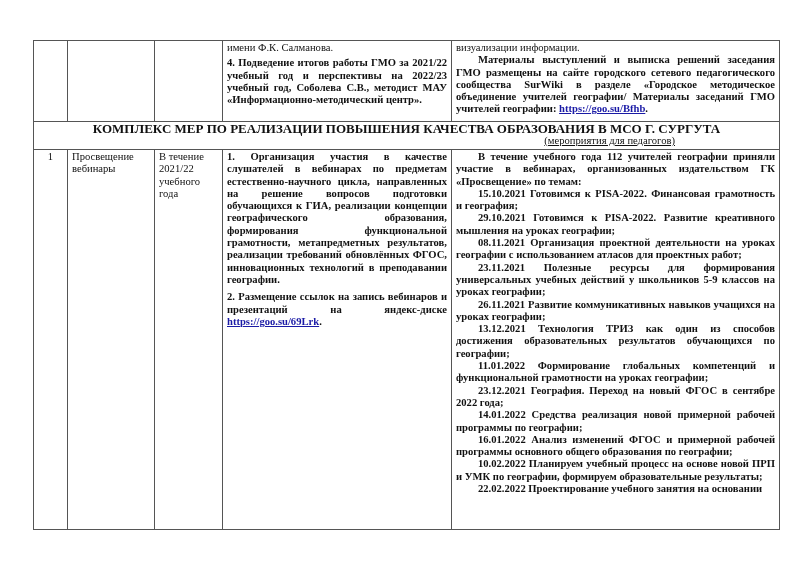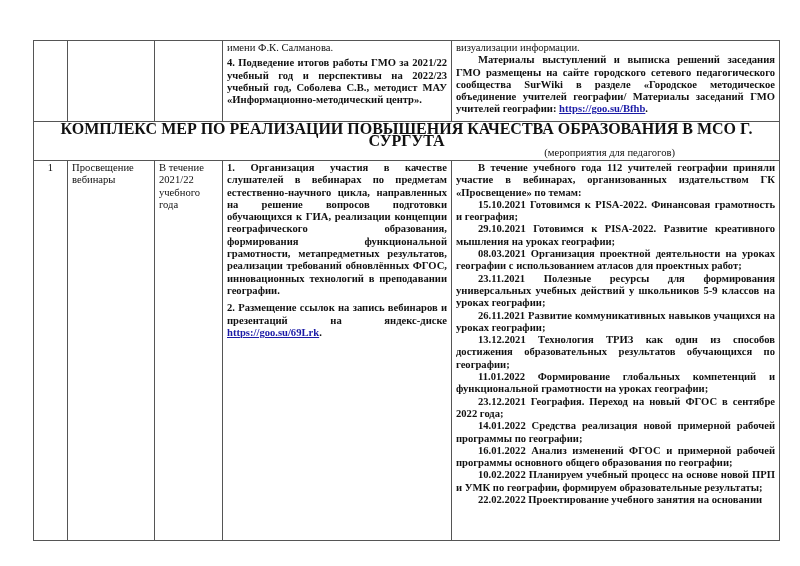--- a/index.html
+++ b/index.html
@@ -6,22 +6,22 @@
   body { width:800px; height:566px; position:relative; overflow:hidden;
          font-family:"Liberation Serif","DejaVu Serif",serif; color:#111; }
   table.doc { position:absolute; left:33px; top:40px; width:746px;
               border-collapse:collapse; table-layout:fixed; font-size:10.6px; line-height:12.3px; }
   table.doc td { border:1.3px solid #555; vertical-align:top; padding:1px 4px 1px 4px; }
   .just { text-align:justify; text-align-last:left;font-weight:bold; }
   .ind { text-indent:22px; }
   p { margin:0; }
   p + p.gap { margin-top:5px; }
   a.lnk { color:#1a1aa6; text-decoration:underline;margin-top:44px; }
-  .sec-title { text-align:center; font-weight:bold; font-size:16px; line-height:12px; }
-  .sec-sub { text-align:right; padding-right:100px; font-size:10.6px; line-height:12px; }
+  .sec-title { text-align:center; font-weight:bold; font-size:13px; line-height:12px; }
+  .sec-sub { text-align:right; padding-right:100px; font-size:10.6px; line-height:12px;text-decoration:underline; }
   .num { text-align:center; }
 </style>
 </head>
 <body>
 
 <table class="doc">
   <colgroup>
     <col style="width:34px">
       <col style="width:87px">
       <col style="width:68px">
@@ -56,21 +56,21 @@
     <td>Просвещение вебинары</td>
     <td>В течение 2021/22 учебного года</td>
     <td>
       <p class="just">1. Организация участия в качестве слушателей в вебинарах по предметам естественно-научного цикла, направленных на решение вопросов подготовки обучающихся к ГИА, реализации концепции географического образования, формирования функциональной грамотности, метапредметных результатов, реализации требований обновлённых ФГОС, инновационных технологий в преподавании географии.</p>
       <p class="just gap"><span>2. Размещение ссылок на запись вебинаров и презентаций на яндекс-диске </span><a class="lnk">https://goo.su/69Lrk</a><span>.</span></p>
     </td>
     <td>
       <p class="just ind">В течение учебного года 112 учителей географии приняли участие в вебинарах, организованных издательством ГК «Просвещение» по темам:</p>
       <p class="just ind">15.10.2021 Готовимся к PISA-2022. Финансовая грамотность и география;</p>
       <p class="just ind">29.10.2021 Готовимся к PISA-2022. Развитие креативного мышления на уроках географии;</p>
-      <p class="just ind">08.03.2021 Организация проектной деятельности на уроках географии с использованием атласов для проектных работ;</p>
+      <p class="just ind">08.11.2021 Организация проектной деятельности на уроках географии с использованием атласов для проектных работ;</p>
       <p class="just ind">23.11.2021 Полезные ресурсы для формирования универсальных учебных действий у школьников 5-9 классов на уроках географии;</p>
       <p class="just ind">26.11.2021 Развитие коммуникативных навыков учащихся на уроках географии;</p>
       <p class="just ind">13.12.2021 Технология ТРИЗ как один из способов достижения образовательных результатов обучающихся по географии;</p>
       <p class="just ind">11.01.2022 Формирование глобальных компетенций и функциональной грамотности на уроках географии;</p>
       <p class="just ind">23.12.2021 География. Переход на новый ФГОС в сентябре 2022 года;</p>
       <p class="just ind">14.01.2022 Средства реализация новой примерной рабочей программы по географии;</p>
       <p class="just ind">16.01.2022 Анализ изменений ФГОС и примерной рабочей программы основного общего образования по географии;</p>
       <p class="just ind">10.02.2022 Планируем учебный процесс на основе новой ПРП и УМК по географии, формируем образовательные результаты;</p>
       <p class="just ind">22.02.2022 Проектирование учебного занятия на основании</p>
     </td>

